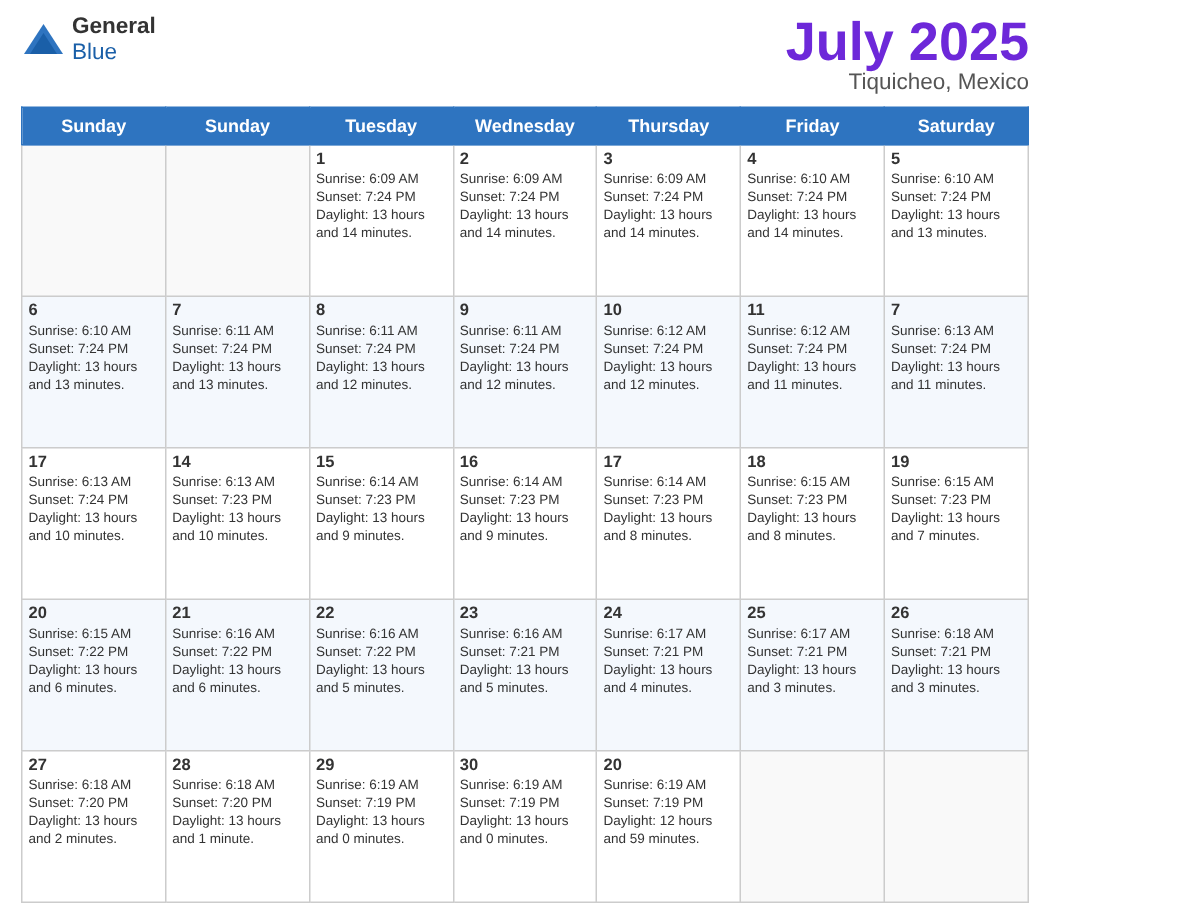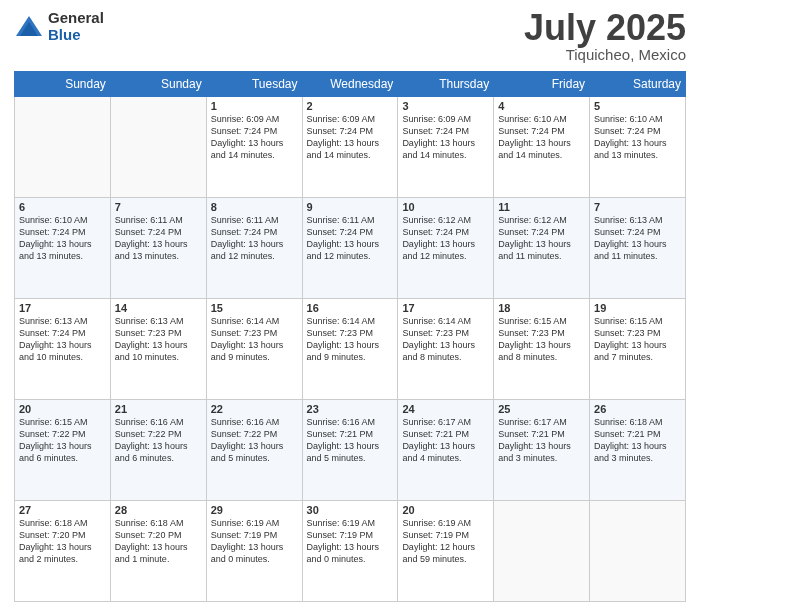--- a/index.html
+++ b/index.html
@@ -33,56 +33,56 @@
       flex-direction: column;
       line-height: 1.1;
     }
     .logo-general {
       font-size: 15px;
       font-weight: bold;
       color: #333;
     }
     .logo-blue {
       font-size: 15px;
-      font-weight: bold;
+      font-weight: normal;
       color: #1a5fa8;
     }
     .logo-icon {
       width: 30px;
       height: 30px;
     }
     .title-block {
       text-align: right;
     }
     .title-month {
       font-size: 36px;
       font-weight: bold;
-      color: #404040;
+      color: #6d28d9;
       line-height: 1;
       text-align: center;
     }
     .title-location {
       font-size: 15px;
       color: #555;
       margin-top: 0;
     }
     .calendar {
       flex: 1;
       border: 1px solid #ccc;
       border-collapse: collapse;
       width: 100%;
       table-layout: fixed;
     }
     .calendar th {
       background-color: #2e74c0;
       color: #fff;
       font-size: 12px;
-      font-weight: normal;
+      font-weight: bold;
       padding: 5px 4px;
-      text-align: right;
+      text-align: center;
       border: 1px solid #2e74c0;
     }
     .calendar td {
       border: 1px solid #ccc;
       vertical-align: top;
       padding: 3px 4px;
       font-size: 9.5px;
       color: #333;
       width: calc(100% / 7);
       background: #fff;

